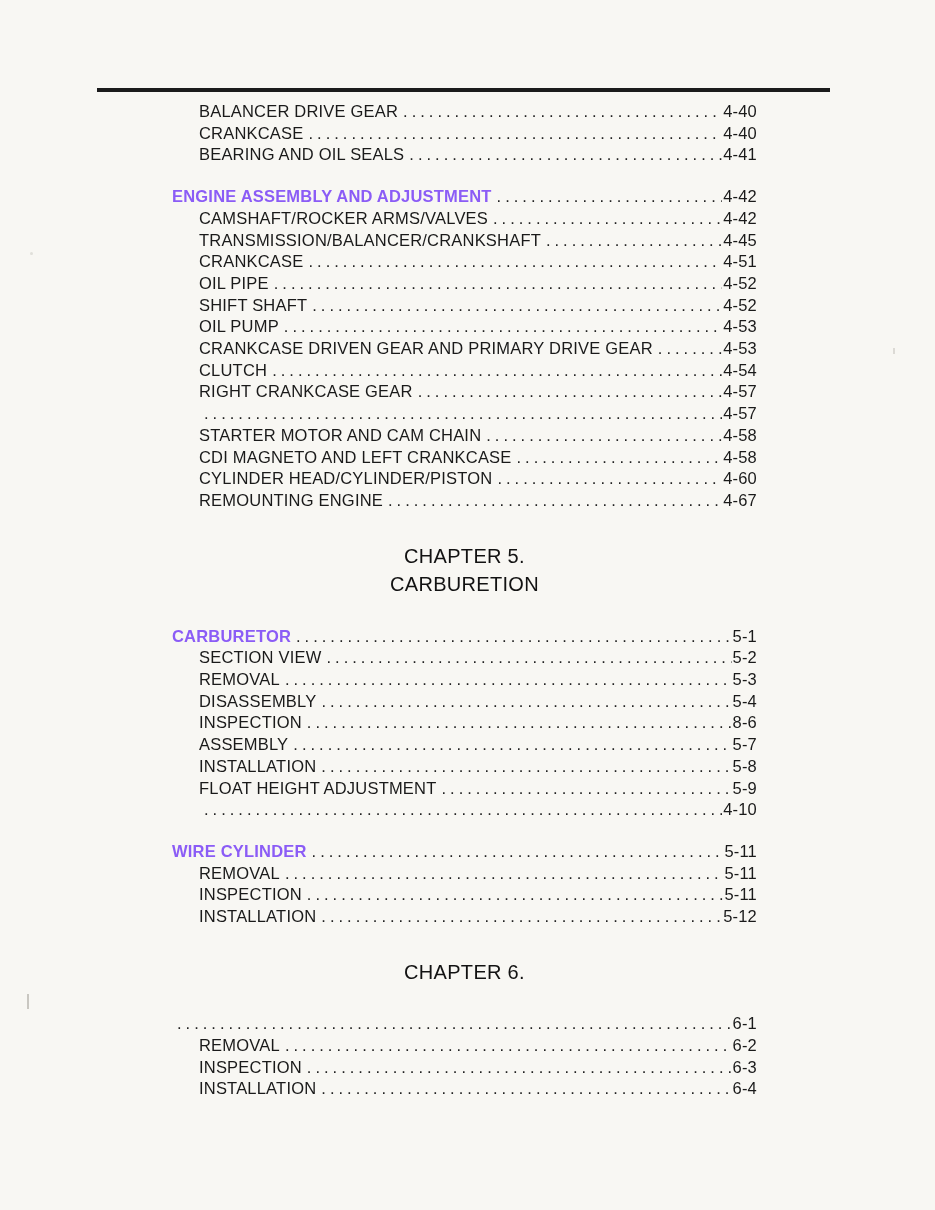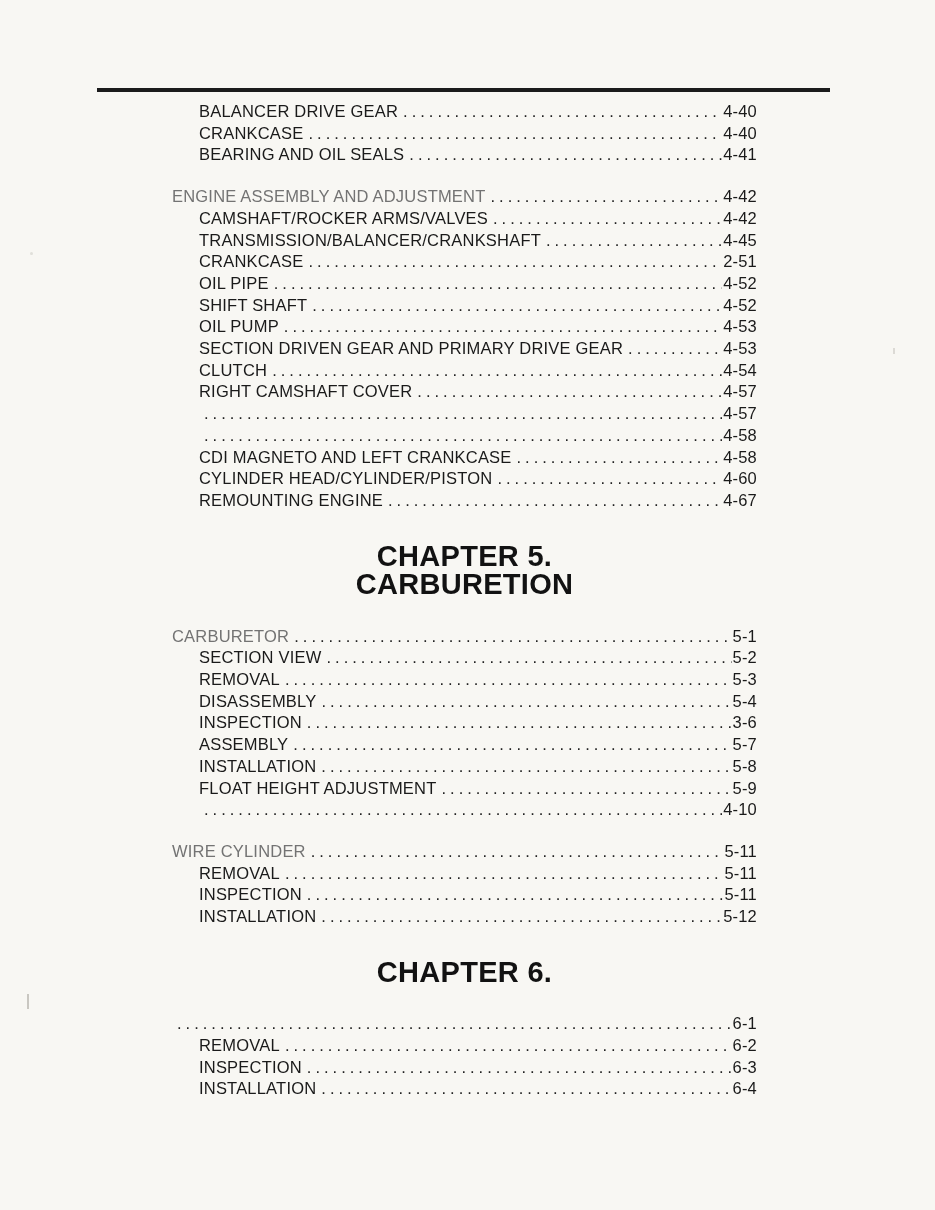--- a/index.html
+++ b/index.html
@@ -30,37 +30,37 @@
     letter-spacing: 0.2px;
   }
   .toc-group { margin-top: 20px; }
   .toc-group:first-child { margin-top: 0; }
   .toc-row {
     display: flex;
     align-items: flex-start;
     white-space: nowrap;
   }
   .toc-row .label { flex: 0 0 auto; }
-  .toc-row.head .label { font-weight: normal; color: #737373; }
+  .toc-row.head .label { font-weight: bold; color: #8b5cf6; }
   .toc-row.sub { padding-left: 27px; }
   .leader {
     flex: 1 1 auto;
     overflow: hidden;
     white-space: nowrap;
     text-align: right;
     letter-spacing: 4px;
     margin: 0 1px 0 5px;
     min-width: 10px;
     color: #222;
   }
   .page-num { flex: 0 0 auto; }
   .chapter-heading {
     text-align: center;
-    font-weight: bold;
-    font-size: 29px;
+    font-weight: normal;
+    font-size: 20px;
     line-height: 28.5px;
     letter-spacing: 0.3px;
     color: #121212;
     margin: 30px 0 27px 0;
   }
   
   .artifact { position: absolute; background: #c9c7c1; }
   .artifact.a1 { left: 27px; top: 994px; width: 2px; height: 15px; }
   .artifact.a2 { left: 893px; top: 348px; width: 2px; height: 6px; opacity: .6; }
   .artifact.a3 { left: 30px; top: 252px; width: 3px; height: 3px; opacity: .5; border-radius: 50%; }
@@ -100,57 +100,58 @@
         <span class="page-num">4-42</span>
       </div>
       <div class="toc-row sub">
         <span class="label">TRANSMISSION/BALANCER/CRANKSHAFT</span>
         <span class="leader">........................................................................................................................</span>
         <span class="page-num">4-45</span>
       </div>
       <div class="toc-row sub">
         <span class="label">CRANKCASE</span>
         <span class="leader">........................................................................................................................</span>
-        <span class="page-num">2-51</span>
+        <span class="page-num">4-51</span>
       </div>
       <div class="toc-row sub">
         <span class="label">OIL PIPE</span>
         <span class="leader">........................................................................................................................</span>
         <span class="page-num">4-52</span>
       </div>
       <div class="toc-row sub">
         <span class="label">SHIFT SHAFT</span>
         <span class="leader">........................................................................................................................</span>
         <span class="page-num">4-52</span>
       </div>
       <div class="toc-row sub">
         <span class="label">OIL PUMP</span>
         <span class="leader">........................................................................................................................</span>
         <span class="page-num">4-53</span>
       </div>
       <div class="toc-row sub">
-        <span class="label">SECTION DRIVEN GEAR AND PRIMARY DRIVE GEAR</span>
+        <span class="label">CRANKCASE DRIVEN GEAR AND PRIMARY DRIVE GEAR</span>
         <span class="leader">........................................................................................................................</span>
         <span class="page-num">4-53</span>
       </div>
       <div class="toc-row sub">
         <span class="label">CLUTCH</span>
         <span class="leader">........................................................................................................................</span>
         <span class="page-num">4-54</span>
       </div>
       <div class="toc-row sub">
-        <span class="label">RIGHT CAMSHAFT COVER</span>
+        <span class="label">RIGHT CRANKCASE GEAR</span>
         <span class="leader">........................................................................................................................</span>
         <span class="page-num">4-57</span>
       </div>
       <div class="toc-row sub">
         <span class="leader">........................................................................................................................</span>
         <span class="page-num">4-57</span>
       </div>
       <div class="toc-row sub">
+        <span class="label">STARTER MOTOR AND CAM CHAIN</span>
         <span class="leader">........................................................................................................................</span>
         <span class="page-num">4-58</span>
       </div>
       <div class="toc-row sub">
         <span class="label">CDI MAGNETO AND LEFT CRANKCASE</span>
         <span class="leader">........................................................................................................................</span>
         <span class="page-num">4-58</span>
       </div>
       <div class="toc-row sub">
         <span class="label">CYLINDER HEAD/CYLINDER/PISTON</span>
@@ -184,21 +185,21 @@
         <span class="page-num">5-3</span>
       </div>
       <div class="toc-row sub">
         <span class="label">DISASSEMBLY</span>
         <span class="leader">........................................................................................................................</span>
         <span class="page-num">5-4</span>
       </div>
       <div class="toc-row sub">
         <span class="label">INSPECTION</span>
         <span class="leader">........................................................................................................................</span>
-        <span class="page-num">3-6</span>
+        <span class="page-num">8-6</span>
       </div>
       <div class="toc-row sub">
         <span class="label">ASSEMBLY</span>
         <span class="leader">........................................................................................................................</span>
         <span class="page-num">5-7</span>
       </div>
       <div class="toc-row sub">
         <span class="label">INSTALLATION</span>
         <span class="leader">........................................................................................................................</span>
         <span class="page-num">5-8</span>

